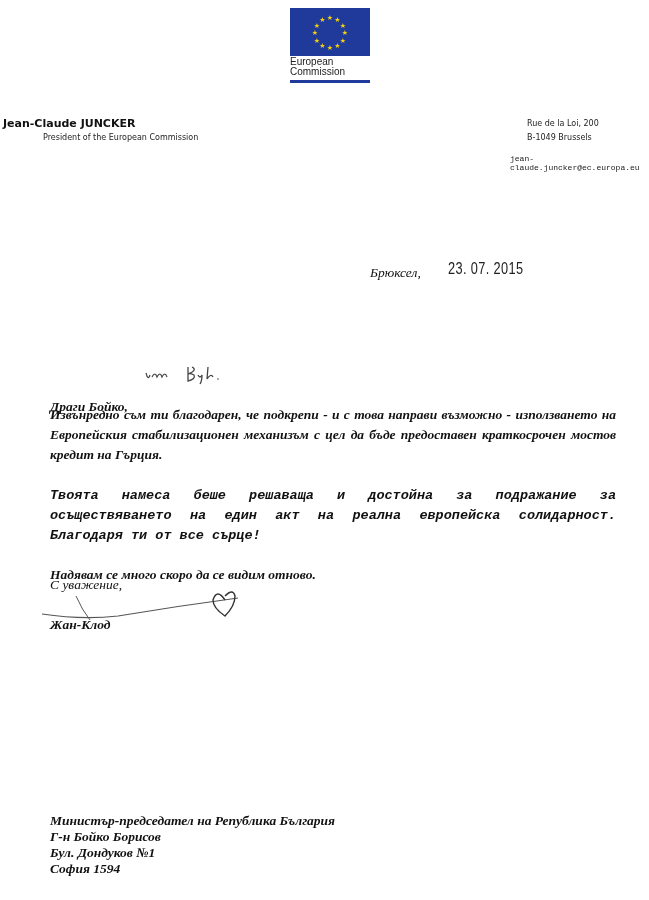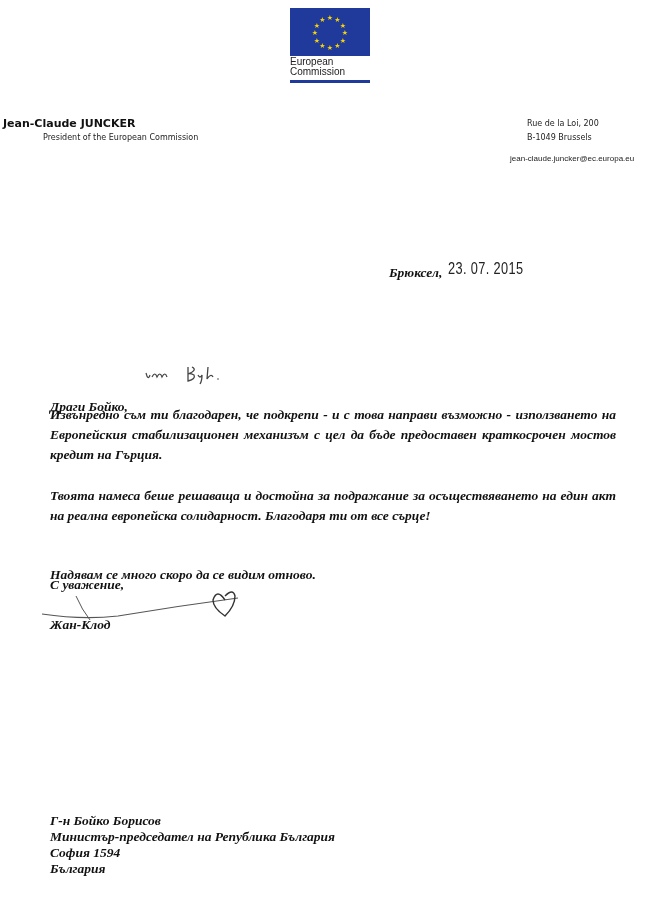--- a/index.html
+++ b/index.html
@@ -5,31 +5,31 @@
   html,body{margin:0;padding:0;background:#fff;}
   body{width:649px;height:900px;position:relative;overflow:hidden;color:#111;}
   .abs{position:absolute;}
   .logo{left:290px;top:8px;width:80px;height:60px;}
   .flag{position:absolute;left:0;top:0;width:80px;height:48px;background:#1f3a9a;}
   .logo-text{position:absolute;left:0;top:49px;font-family:"Liberation Sans",sans-serif;font-size:10px;line-height:10px;color:#222;}
   .logo-bar{position:absolute;left:0;top:72px;width:80px;height:3px;background:#1f3a9a;}
   .sender-name{left:3px;top:117px;font-family:"DejaVu Sans",sans-serif;font-weight:bold;font-size:11px;color:#111;}
   .sender-title{left:3px;top:133px;font-family:"DejaVu Sans",sans-serif;font-size:8px;color:#222;padding-left:40px;}
   .addr{left:510px;top:117px;font-family:"DejaVu Sans",sans-serif;font-size:8px;line-height:14px;color:#222;margin-left:17px;}
-  .email{left:510px;top:154px;font-family:Liberation Sans, sans-serif;font-size:8px;color:#222;}
+  .email{left:510px;top:154px;font-family:Liberation Mono, monospace;font-size:8px;color:#222;}
   .serif-it{font-family:"Liberation Serif",serif;font-style:italic;font-size:13.5px;color:#111;}
-  .city{left:389px;top:265px;font-weight:bold;}
+  .city{left:370px;top:265px;}
   .date{left:448px;top:259px;font-family:"Liberation Sans Narrow","Liberation Sans",sans-serif;font-size:17px;letter-spacing:0.5px;transform:scaleX(0.75);transform-origin:left;color:#222;}
   .greeting{left:50px;top:371px;font-weight:bold;margin-top:28px;}
   .handwrite{left:142px;top:363px;}
   .para{left:50px;width:566px;text-align:justify;line-height:20px;font-weight:bold;}
   .p1{top:405px;}
-  .p2{top:486px;}
+  .p2{top:486px;font-family:Liberation Mono, monospace;}
   .p3{top:565px;}
-  .closing{left:50px;top:577px;font-weight:bold;text-align:right;}
+  .closing{left:50px;top:577px;font-weight:normal;text-align:right;}
   .signoff{left:50px;top:617px;font-weight:bold;}
   .sig{left:40px;top:582px;}
   .recipient{left:50px;top:813px;line-height:16px;font-weight:bold;}
 </style>
 </head>
 <body>
 
 <div class="abs logo">
   <div class="flag">
     <svg width="80" height="48" viewBox="0 0 80 48">
@@ -85,17 +85,17 @@
 <div class="abs sig">
   <svg width="210" height="50" viewBox="0 0 210 50">
     <path d="M2 32 q40 6 76 2 q60 -10 120 -18" stroke="#555" stroke-width="1.1" fill="none"></path>
     <path d="M36 14 q6 14 14 24" stroke="#555" stroke-width="1" fill="none"></path>
     <path d="M185 18 q-8 -12 -12 0 q0 8 12 16 q10 -10 10 -20 q-2 -8 -10 0" stroke="#333" stroke-width="1.4" fill="none"></path>
   </svg>
 </div>
 <div class="abs serif-it signoff">Жан-Клод</div>
 
 <div class="abs serif-it recipient">
+  <div>Министър-председател на Република България</div>
   <div>Г-н Бойко Борисов</div>
-  <div>Министър-председател на Република България</div>
+  <div>Бул. Дондуков №1</div>
   <div>София 1594</div>
-  <div>България</div>
 </div>
 
 </body></html>

